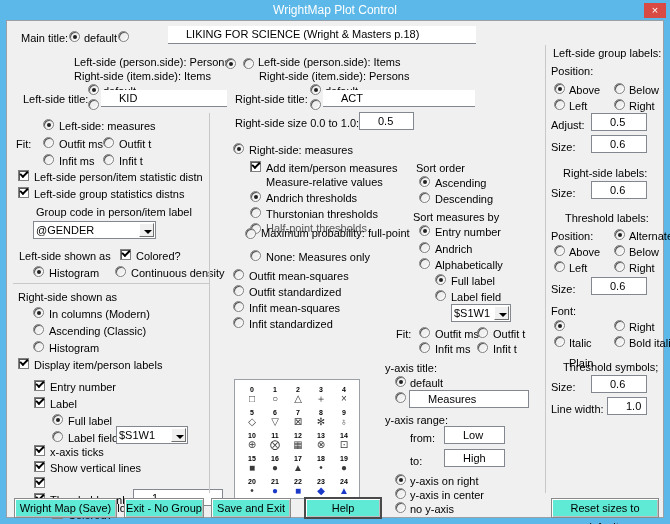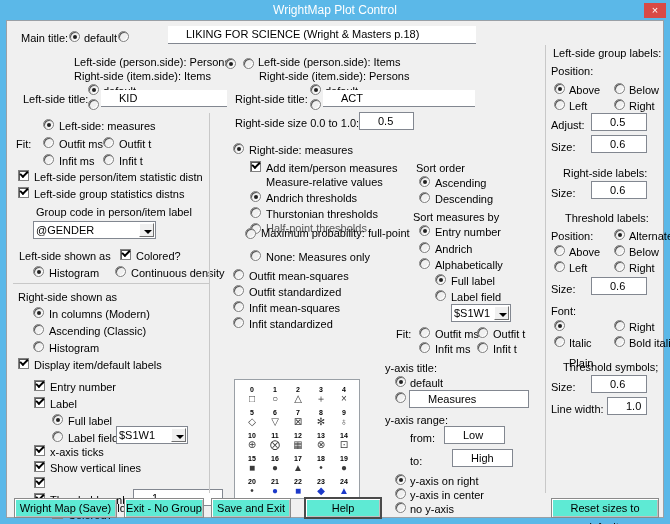--- a/index.html
+++ b/index.html
@@ -137,21 +137,21 @@
 
     <div class="lbl" style="left:11px;top:270px;">Right-side shown as</div>
     <div class="radio on" style="left:26px;top:286px;"></div>
     <div class="lbl" style="left:42px;top:287px;">In columns (Modern)</div>
     <div class="radio" style="left:26px;top:303px;"></div>
     <div class="lbl" style="left:42px;top:304px;">Ascending (Classic)</div>
     <div class="radio" style="left:26px;top:320px;"></div>
     <div class="lbl" style="left:42px;top:321px;">Histogram</div>
 
     <div class="cb on" style="left:11px;top:337px;"></div>
-    <div class="lbl" style="left:27px;top:338px;">Display item/default labels</div>
+    <div class="lbl" style="left:27px;top:338px;">Display item/person labels</div>
     <div class="cb on" style="left:27px;top:359px;"></div>
     <div class="lbl" style="left:43px;top:360px;">Entry number</div>
     <div class="cb on" style="left:27px;top:376px;"></div>
     <div class="lbl" style="left:43px;top:377px;">Label</div>
     <div class="radio on" style="left:45px;top:393px;"></div>
     <div class="lbl" style="left:61px;top:394px;">Full label</div>
     <div class="radio" style="left:45px;top:410px;"></div>
     <div class="lbl" style="left:61px;top:411px;">Label field</div>
     <div class="combo" style="left:109px;top:405px;width:72px;height:18px;">
       <span>$S1W1</span>
@@ -340,21 +340,21 @@
 
     <div class="lbl" style="left:378px;top:341px;">y-axis title:</div>
     <div class="radio on" style="left:388px;top:355px;"></div>
     <div class="lbl" style="left:403px;top:356px;">default</div>
     <div class="radio" style="left:388px;top:371px;"></div>
     <div class="tin" style="left:402px;top:369px;width:120px;height:18px;">Measures</div>
     <div class="lbl" style="left:378px;top:393px;">y-axis range:</div>
     <div class="lbl" style="left:403px;top:411px;">from:</div>
     <div class="tin" style="left:437px;top:405px;width:61px;height:18px;">Low</div>
     <div class="lbl" style="left:403px;top:434px;">to:</div>
-    <div class="tin" style="left:437px;top:428px;width:61px;height:18px;margin-left:8px;">High</div>
+    <div class="tin" style="left:437px;top:428px;width:61px;height:18px;">High</div>
     <div class="radio on" style="left:388px;top:453px;"></div>
     <div class="lbl" style="left:403px;top:454px;">y-axis on right</div>
     <div class="radio" style="left:388px;top:467px;"></div>
     <div class="lbl" style="left:403px;top:468px;">y-axis in center</div>
     <div class="radio" style="left:388px;top:481px;"></div>
     <div class="lbl" style="left:403px;top:482px;">no y-axis</div>
 
     <div class="vsep" style="left:538px;top:24px;height:448px;"></div>
 
     <div class="lbl" style="left:546px;top:26px;">Left-side group labels:</div>

